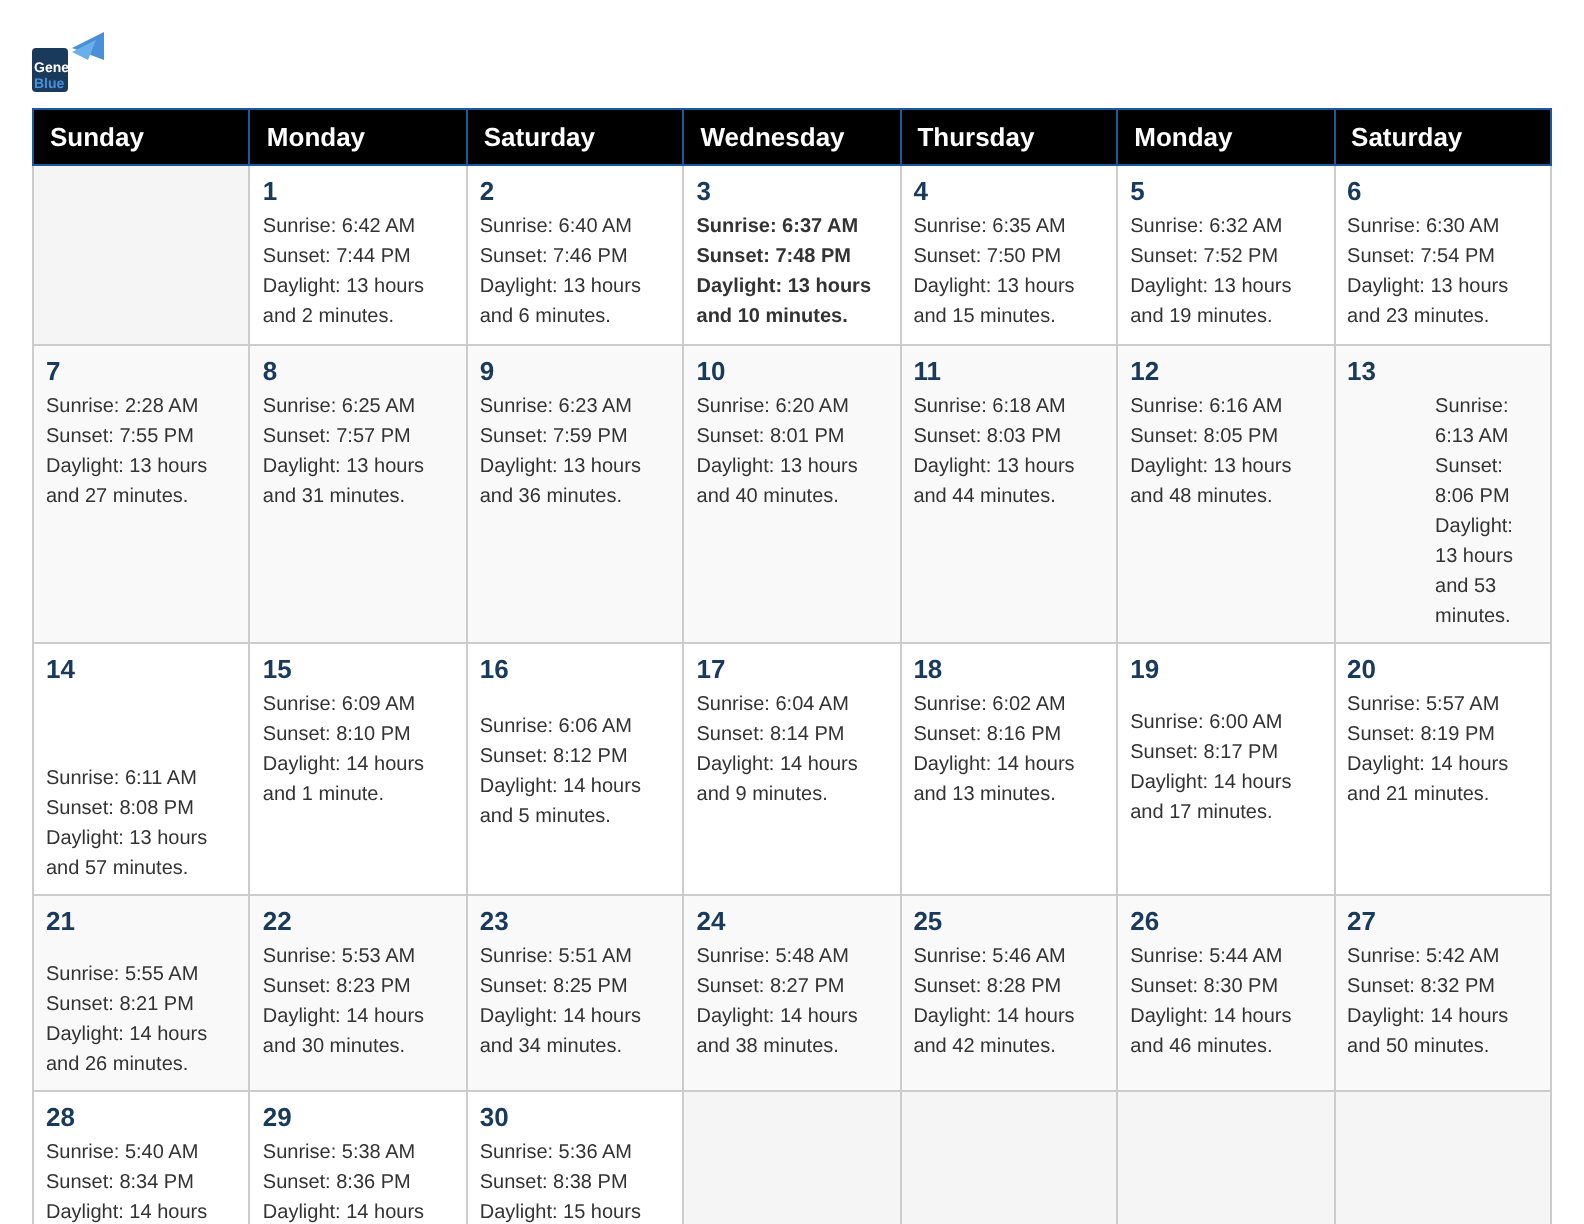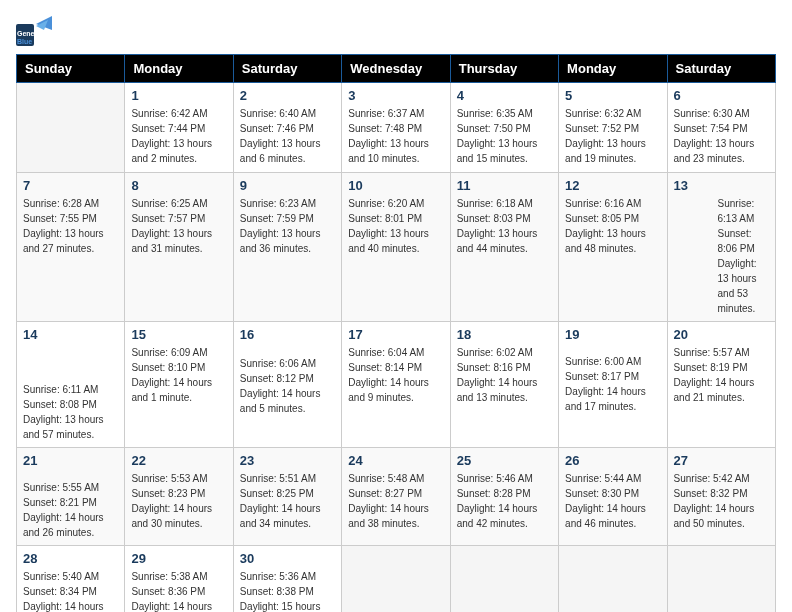--- a/index.html
+++ b/index.html
@@ -120,21 +120,21 @@
         </td>
         <td>
           <span class="day-number">2</span>
           <div class="day-info" style="white-space: pre-line;">Sunrise: 6:40 AM
 Sunset: 7:46 PM
 Daylight: 13 hours
 and 6 minutes.</div>
         </td>
         <td>
           <span class="day-number">3</span>
-          <div class="day-info" style="white-space: pre-line;">Sunrise: 6:37 AM
+          <div class="day-info" style="white-space: pre-line; font-weight: bold;">Sunrise: 6:37 AM
 Sunset: 7:48 PM
 Daylight: 13 hours
 and 10 minutes.</div>
         </td>
         <td>
           <span class="day-number">4</span>
           <div class="day-info" style="white-space: pre-line;">Sunrise: 6:35 AM
 Sunset: 7:50 PM
 Daylight: 13 hours
 and 15 minutes.</div>
@@ -150,21 +150,21 @@
           <span class="day-number">6</span>
           <div class="day-info" style="white-space: pre-line;">Sunrise: 6:30 AM
 Sunset: 7:54 PM
 Daylight: 13 hours
 and 23 minutes.</div>
         </td>
       </tr>
       <tr>
         <td>
           <span class="day-number">7</span>
-          <div class="day-info" style="white-space: pre-line;">Sunrise: 6:28 AM
+          <div class="day-info" style="white-space: pre-line;">Sunrise: 2:28 AM
 Sunset: 7:55 PM
 Daylight: 13 hours
 and 27 minutes.</div>
         </td>
         <td>
           <span class="day-number">8</span>
           <div class="day-info" style="white-space: pre-line;">Sunrise: 6:25 AM
 Sunset: 7:57 PM
 Daylight: 13 hours
 and 31 minutes.</div>

